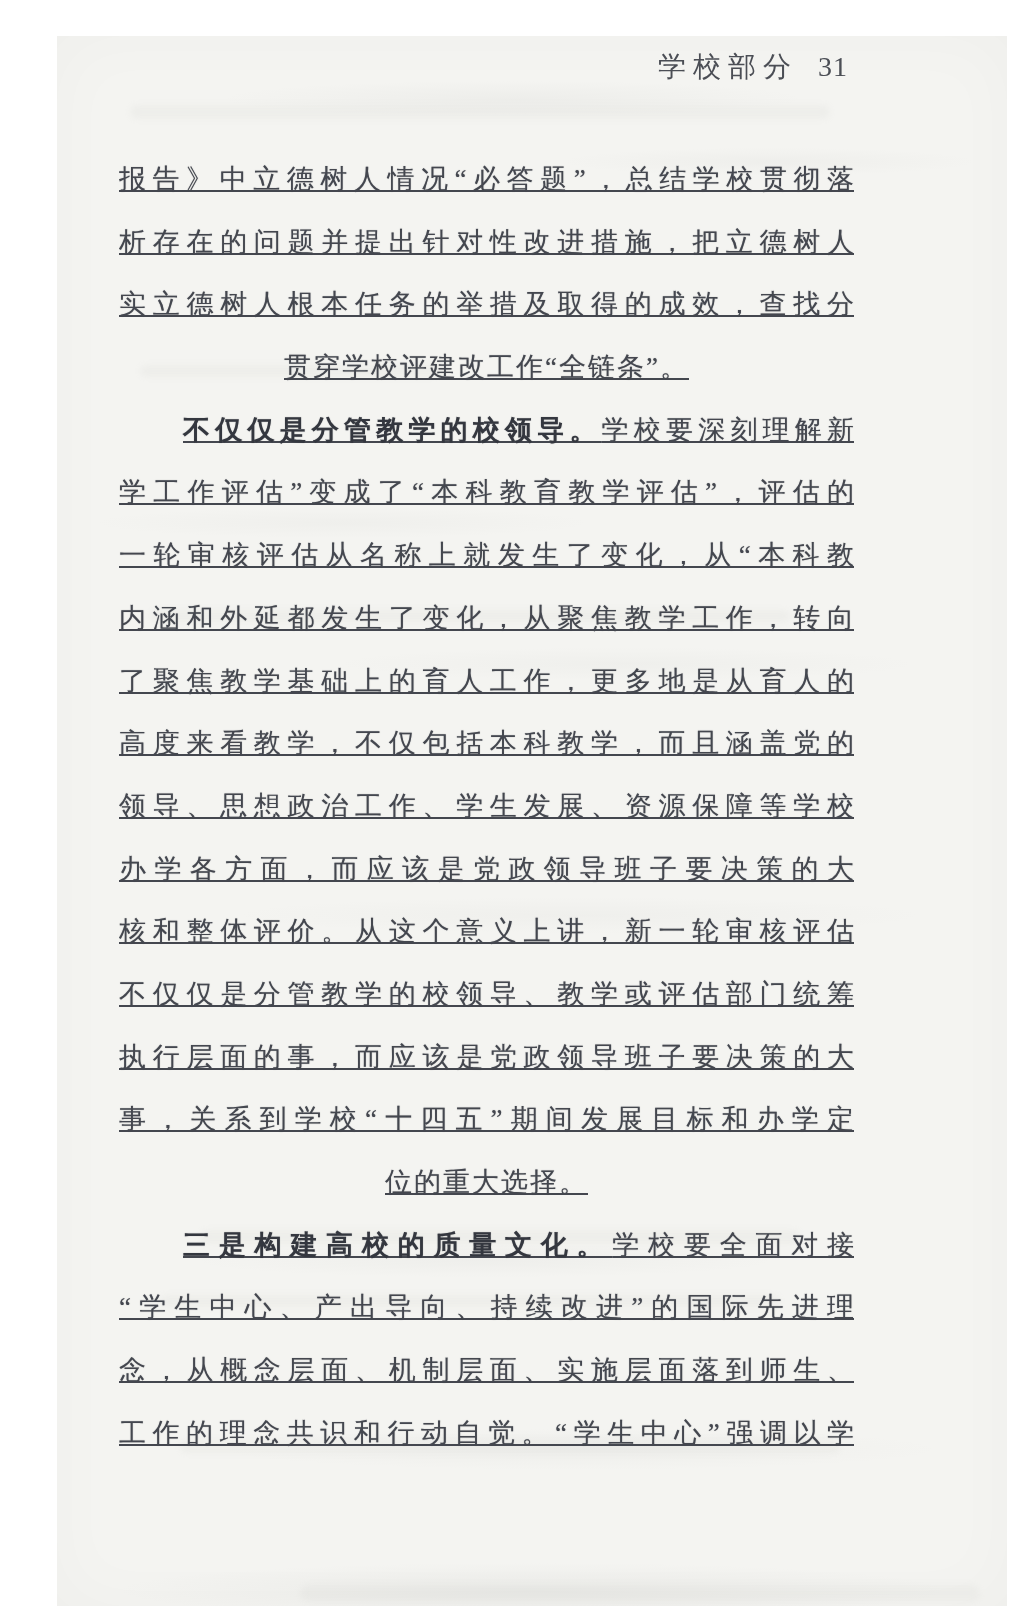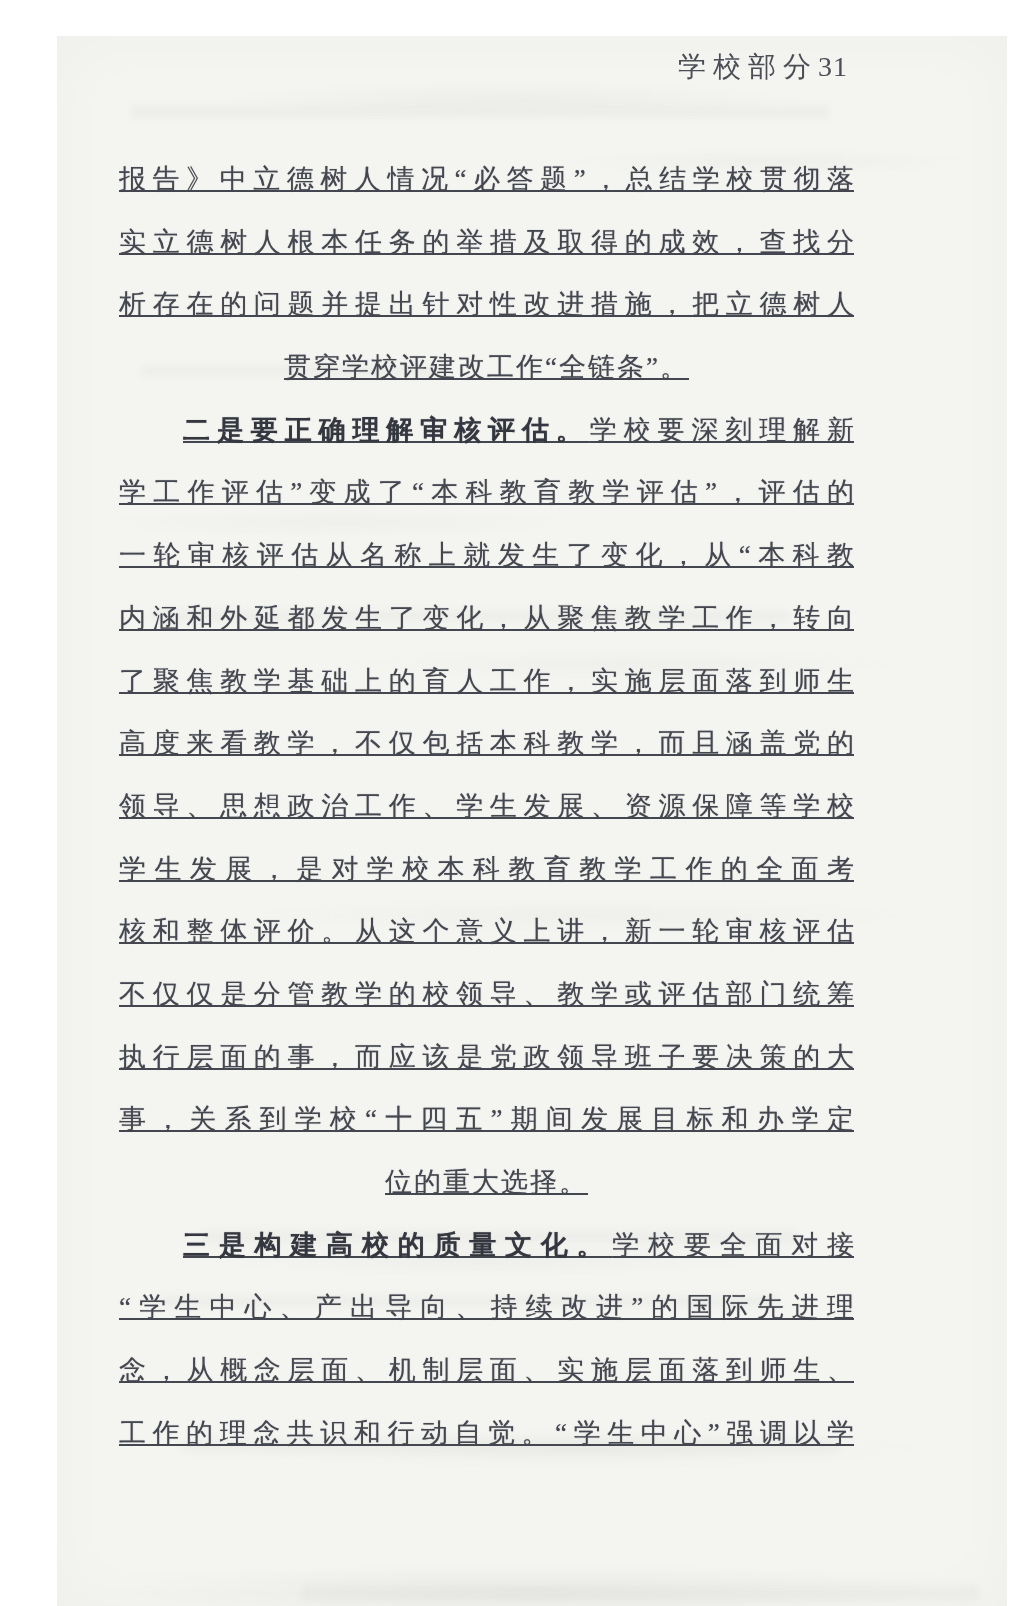--- a/index.html
+++ b/index.html
@@ -38,20 +38,21 @@
     filter: blur(3px);
     border-radius: 8px;
     pointer-events: none;
   }
   .header {
     position: absolute;
     top: 48px;
     right: 174px;
     display: flex;
     align-items: baseline;
+    gap: 20px;
     color: #4b4e55;
     font-size: 28px;
   }
   .header .title { letter-spacing: 7px; }
   .header .num   { letter-spacing: 1px; }
   .content {
     position: absolute;
     left: 119px;
     top: 148px;
     width: 735px;
@@ -91,31 +92,31 @@
 <div class="smudge" style="left:180px; top:1440px; width:660px; height:13px;"></div>
 <div class="smudge" style="left:300px; top:1585px; width:680px; height:16px;"></div>
 
 <div class="header">
   <span class="title">学校部分</span>
   <span class="num">31</span>
 </div>
 
 <div class="content">
   <div class="line j">报告》中立德树人情况“必答题”，总结学校贯彻落</div>
+  <div class="line j">析存在的问题并提出针对性改进措施，把立德树人</div>
   <div class="line j">实立德树人根本任务的举措及取得的成效，查找分</div>
-  <div class="line j">析存在的问题并提出针对性改进措施，把立德树人</div>
   <div class="line end">贯穿学校评建改工作“全链条”。</div>
-  <div class="line j indent"><span class="bold">二是要正确理解审核评估。</span><span>学校要深刻理解新</span></div>
+  <div class="line j indent"><span class="bold">不仅仅是分管教学的校领导。</span><span>学校要深刻理解新</span></div>
   <div class="line j">学工作评估”变成了“本科教育教学评估”，评估的</div>
   <div class="line j">一轮审核评估从名称上就发生了变化，从“本科教</div>
   <div class="line j">内涵和外延都发生了变化，从聚焦教学工作，转向</div>
-  <div class="line j">了聚焦教学基础上的育人工作，实施层面落到师生</div>
+  <div class="line j">了聚焦教学基础上的育人工作，更多地是从育人的</div>
   <div class="line j">高度来看教学，不仅包括本科教学，而且涵盖党的</div>
   <div class="line j">领导、思想政治工作、学生发展、资源保障等学校</div>
-  <div class="line j">学生发展，是对学校本科教育教学工作的全面考</div>
+  <div class="line j">办学各方面，而应该是党政领导班子要决策的大</div>
   <div class="line j">核和整体评价。从这个意义上讲，新一轮审核评估</div>
   <div class="line j">不仅仅是分管教学的校领导、教学或评估部门统筹</div>
   <div class="line j">执行层面的事，而应该是党政领导班子要决策的大</div>
   <div class="line j">事，关系到学校“十四五”期间发展目标和办学定</div>
   <div class="line end">位的重大选择。</div>
   <div class="line j indent"><span class="bold">三是构建高校的质量文化。</span><span>学校要全面对接</span></div>
   <div class="line j">“学生中心、产出导向、持续改进”的国际先进理</div>
   <div class="line j">念，从概念层面、机制层面、实施层面落到师生、</div>
   <div class="line j">工作的理念共识和行动自觉。“学生中心”强调以学</div>
 </div>

